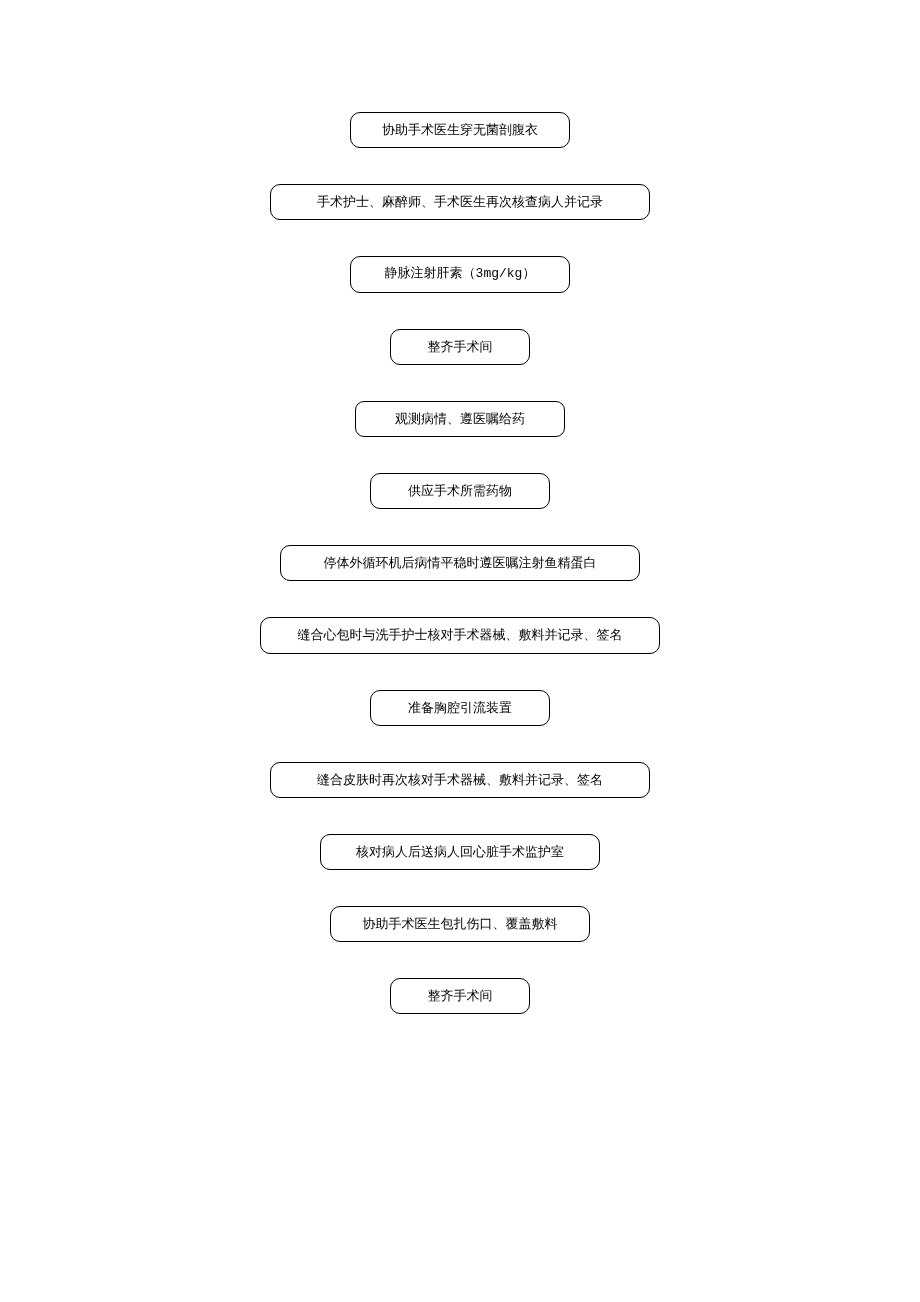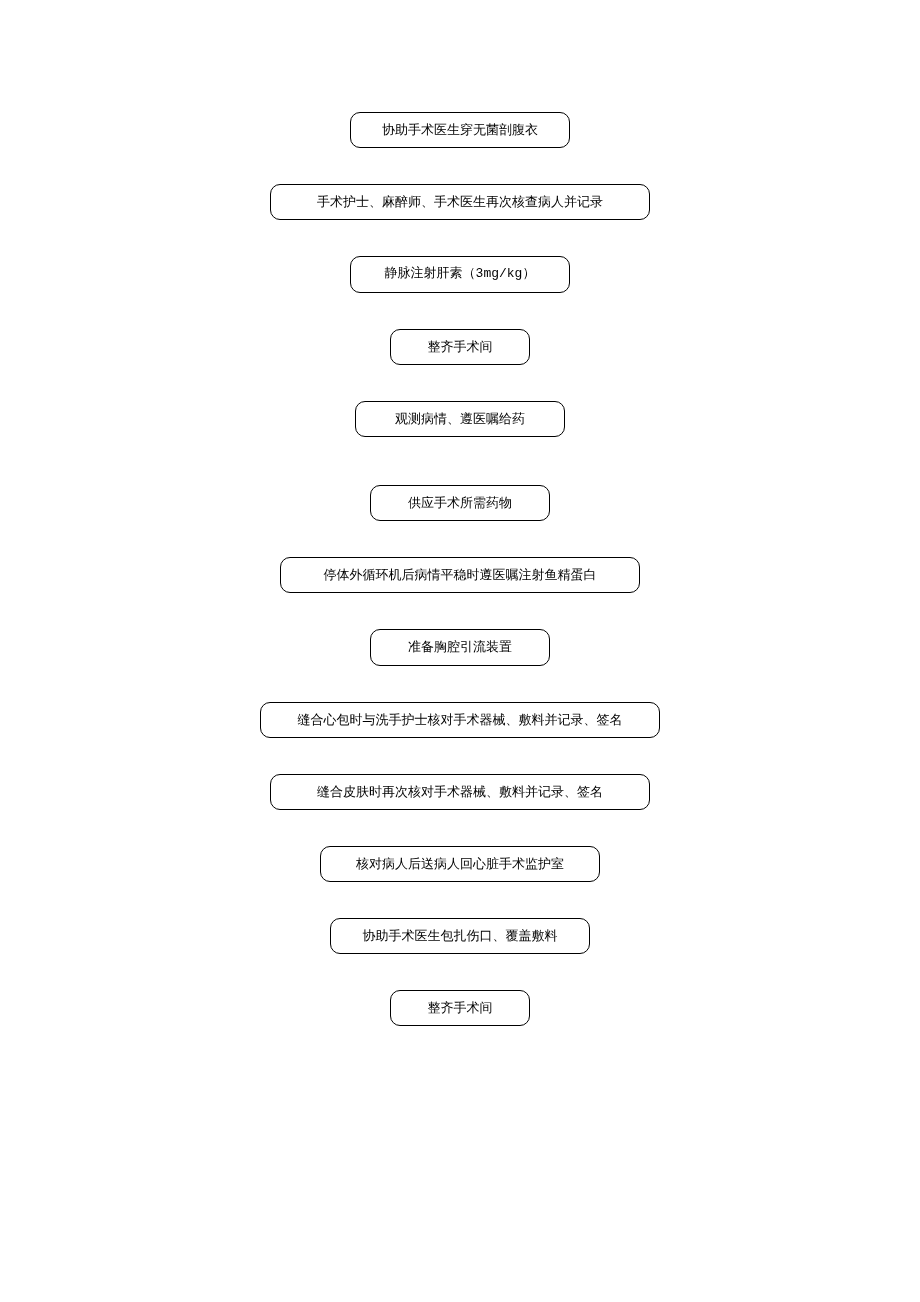--- a/index.html
+++ b/index.html
@@ -35,40 +35,40 @@
       align-items: center;
       justify-content: center;
       min-height: 30px;
       line-height: 1.4;
     }
     .step-1 { min-width: 220px; }
     .step-2 { min-width: 250px; }
     .step-3 { min-width: 380px; padding-left: 20px; }
     .step-4 { min-width: 220px; font-family: Liberation Mono, monospace; }
     .step-5 { min-width: 140px; }
-    .step-6 { min-width: 210px; }
-    .step-7 { min-width: 180px; margin-top: 12px; }
+    .step-6 { min-width: 210px; border-radius: 9px; }
+    .step-7 { min-width: 180px; }
     .step-8 { min-width: 360px; }
     .step-9 { min-width: 400px; }
     .step-10 { min-width: 180px; }
     .step-11 { min-width: 380px; }
     .step-12 { min-width: 260px; }
     .step-13 { min-width: 280px; }
     .step-14 { min-width: 140px; }
   </style>
 </head>
 <body>
 
 <div class="flow-container">
   <div class="flow-box step-1">协助手术医生穿无菌剖腹衣</div>
   <div class="flow-box step-3">手术护士、麻醉师、手术医生再次核查病人并记录</div>
   <div class="flow-box step-4">静脉注射肝素（3mg/kg）</div>
   <div class="flow-box step-5">整齐手术间</div>
   <div class="flow-box step-6">观测病情、遵医嘱给药</div>
   <div class="flow-box step-7">供应手术所需药物</div>
   <div class="flow-box step-8">停体外循环机后病情平稳时遵医嘱注射鱼精蛋白</div>
+  <div class="flow-box step-9">缝合心包时与洗手护士核对手术器械、敷料并记录、签名</div>
   <div class="flow-box step-10">准备胸腔引流装置</div>
-  <div class="flow-box step-9">缝合心包时与洗手护士核对手术器械、敷料并记录、签名</div>
   <div class="flow-box step-11">缝合皮肤时再次核对手术器械、敷料并记录、签名</div>
   <div class="flow-box step-13">核对病人后送病人回心脏手术监护室</div>
   <div class="flow-box step-12">协助手术医生包扎伤口、覆盖敷料</div>
   <div class="flow-box step-14">整齐手术间</div>
 </div>
 
 </body></html>

